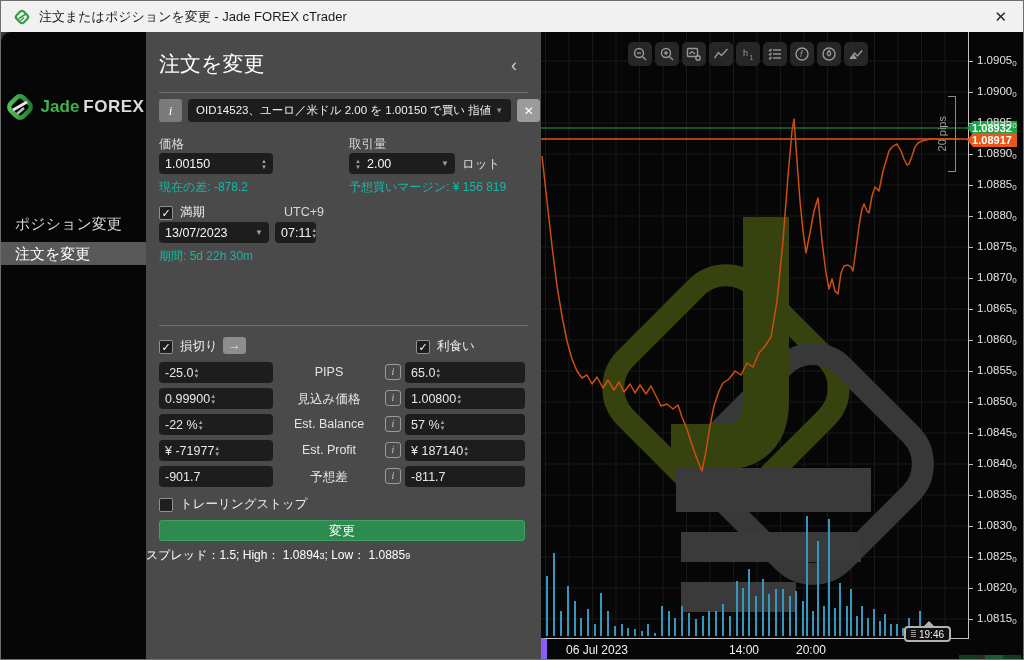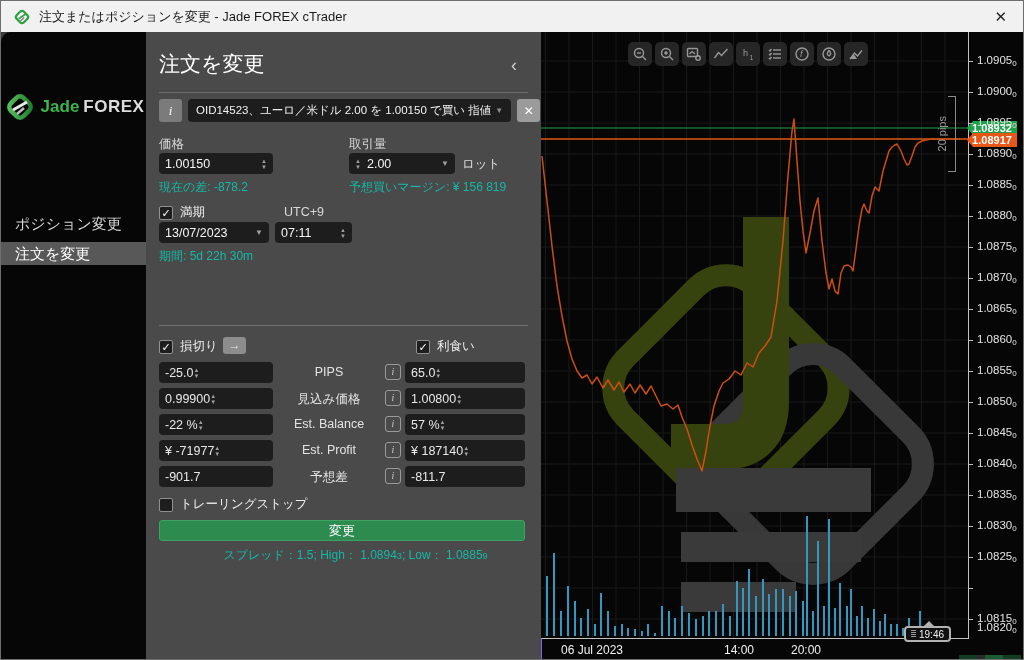--- a/index.html
+++ b/index.html
@@ -43,40 +43,40 @@
   .chk { width:14px; height:14px; background:#1e1e1e; border:1px solid #919191; border-radius:2px; color:#fff; font-size:11px; line-height:12px; text-align:center; flex:none; }
   .chk-label { font-size:12.5px; color:#eee; }
   .arrow-btn { position:absolute; width:23px; height:17px; background:#8d8d8d; border-radius:3px; color:#e8e8e8; font-size:12px; text-align:center; line-height:16px; cursor:pointer; }
   .prot-row { position:absolute; left:13px; width:366px; height:21px; }
   .prot-row .l-inp, .prot-row .r-inp { position:absolute; top:0; height:21px; background:#1d1d1d; border-radius:4px; display:flex; align-items:center; padding:0 6px; font-size:12.5px; }
   .prot-row .l-inp { left:0; width:114px; }
   .prot-row .r-inp { left:246px; width:120px; }
   .prot-row .rlabel { position:absolute; left:118px; width:104px; text-align:center; top:3px; font-size:12.5px; color:#e3e3e3; }
   .mini-i { position:absolute; left:226px; top:2px; width:16px; height:16px; border:1px solid #9a9a9a; border-radius:3px; color:#c9c9c9; font-size:10px; font-style:italic; font-family:"Liberation Serif",serif; text-align:center; line-height:14px; cursor:pointer; }
   .submit { position:absolute; left:13px; top:488px; width:366px; height:21px; background:#2e8b50; border:1px solid #3fa263; border-radius:3px; color:#fff; font-size:13px; text-align:center; line-height:19px; cursor:pointer; }
-  .footer { position:absolute; left:12px; top:515px; width:100%; text-align:center; font-size:12px; color:#14b8a6; }
+  .footer { position:absolute; left:0; top:515px; width:100%; font-size:12px; color:#ffffff; }
   .footer .small { font-size:9px; }
 
   
   .chart { position:absolute; left:540px; top:31px; width:484px; height:629px; background:#060606; }
   .plot { position:absolute; left:0; top:0; }
   .toolbar { position:absolute; left:87px; top:10px; display:flex; gap:3px; }
   .tb-icon { width:24px; height:24px; background:#262626; border-radius:5px; display:flex; align-items:center; justify-content:center; cursor:pointer; }
   .price-axis { position:absolute; left:427px; top:0; width:57px; height:606px; border-left:1px solid #c2c2c2; }
   .tick { position:absolute; left:0; width:4px; height:1px; background:#bdbdbd; }
   .tick-label { position:absolute; left:8px; font-size:11.5px; color:#e3e3e3; white-space:nowrap; }
   .tick-label .sub { font-size:8px; position:relative; top:2px; }
   .badge { position:absolute; left:-2px; width:50px; height:14px; color:#fff; font-size:11px; font-weight:bold; text-align:center; line-height:14px; clip-path:polygon(0 50%, 6px 0, 100% 0, 100% 100%, 6px 100%); }
   .badge.sell { background:#1ea14b; top:89px; }
   .badge.buy  { background:#e85618; top:101px; z-index:2; }
   .ruler-line { position:absolute; left:414px; top:64px; width:1px; height:76px; background:#8a8a8a; }
   .ruler-cap { position:absolute; left:407px; width:8px; height:1px; background:#8a8a8a; }
   .ruler-text { position:absolute; left:394px; top:64px; height:76px; width:14px; display:flex; align-items:center; justify-content:center; }
   .ruler-text span { writing-mode:vertical-rl; transform:rotate(180deg); font-size:11px; color:#9c9c9c; white-space:nowrap; }
-  .time-axis { position:absolute; left:0; top:606px; width:428px; height:23px; border-top:1px solid #c2c2c2; border-left:1px solid #8b5cf6; }
+  .time-axis { position:absolute; left:0; top:606px; width:428px; height:23px; border-top:1px solid #c2c2c2; border-left:6px solid #8b5cf6; }
   .time-label { position:absolute; top:4px; transform:translateX(-50%); font-size:12px; color:#f2f2f2; white-space:nowrap; }
   .countdown { position:absolute; left:363px; top:594px; width:47px; height:16px; background:#101010; border:2px solid #b2b2b2; border-radius:4px; display:flex; align-items:center; justify-content:center; gap:3px; z-index:3; }
   .countdown:before { content:""; position:absolute; left:18px; top:-7px; border:5px solid transparent; border-bottom-color:#b2b2b2; border-top:none; }
   .countdown .hg { width:5px; height:8px; background:repeating-linear-gradient(180deg,#9a9a9a 0 1px,transparent 1px 2px); }
   .countdown .cd-txt { font-size:10px; color:#f0f0f0; }
   .crop-strip { position:absolute; left:418px; top:623px; width:62px; height:6px; background:linear-gradient(90deg,#123d22 0 18px,#2a2a2a 18px 26px,#1b5c33 26px 44px,#123d22 44px 62px); }
 </style>
 </head>
 <body>
 
@@ -154,21 +154,21 @@
     <div class="chk-row" style="left:13px; top:172px">
       <span class="chk">✓</span>
       <span class="chk-label">満期</span>
     </div>
     <div class="flabel" style="left:138px; top:173px">UTC+9</div>
 
     <div class="inp" style="left:13px; top:190px; width:110px">
       <span class="val">13/07/2023</span>
       <span class="selarr">▼</span>
     </div>
-    <div class="inp" style="left:129px; top:190px; width:77px">
+    <div class="inp" style="left:129px; top:190px; width:41px">
       <span class="val">07:11</span>
       <span class="stepper">
           <span>▲</span>
           <span>▼</span>
         </span>
     </div>
     <div class="fnote" style="left:13px; top:216px">期間: 5d 22h 30m</div>
 
     <div class="divider" style="top:293px"></div>
 
@@ -499,21 +499,21 @@
         <div class="tick-label" style="top: 394px;">1.0845<span class="sub">0</span></div>
         <div class="tick" style="top: 432px;"></div>
         <div class="tick-label" style="top: 425px;">1.0840<span class="sub">0</span></div>
         <div class="tick" style="top: 463px;"></div>
         <div class="tick-label" style="top: 456px;">1.0835<span class="sub">0</span></div>
         <div class="tick" style="top: 494px;"></div>
         <div class="tick-label" style="top: 487px;">1.0830<span class="sub">0</span></div>
         <div class="tick" style="top: 525px;"></div>
         <div class="tick-label" style="top: 518px;">1.0825<span class="sub">0</span></div>
         <div class="tick" style="top: 556px;"></div>
-        <div class="tick-label" style="top: 549px; margin-top: 40px;">1.0820<span class="sub">0</span></div>
+        <div class="tick-label" style="top: 549px;">1.0820<span class="sub">0</span></div>
         <div class="tick" style="top: 587px;"></div>
         <div class="tick-label" style="top: 580px;">1.0815<span class="sub">0</span></div>
       </div>
 
     <div class="time-axis" id="time-axis">
         <div class="time-label" style="left: 50px;">06 Jul 2023</div>
         <div class="time-label" style="left: 129px; margin-top: 16px;">08:00</div>
         <div class="time-label" style="left: 197px;">14:00</div>
         <div class="time-label" style="left: 264px;">20:00</div>
         <div class="time-label" style="left: 358px; margin-top: 24px;">07 Jul 02:00</div>

